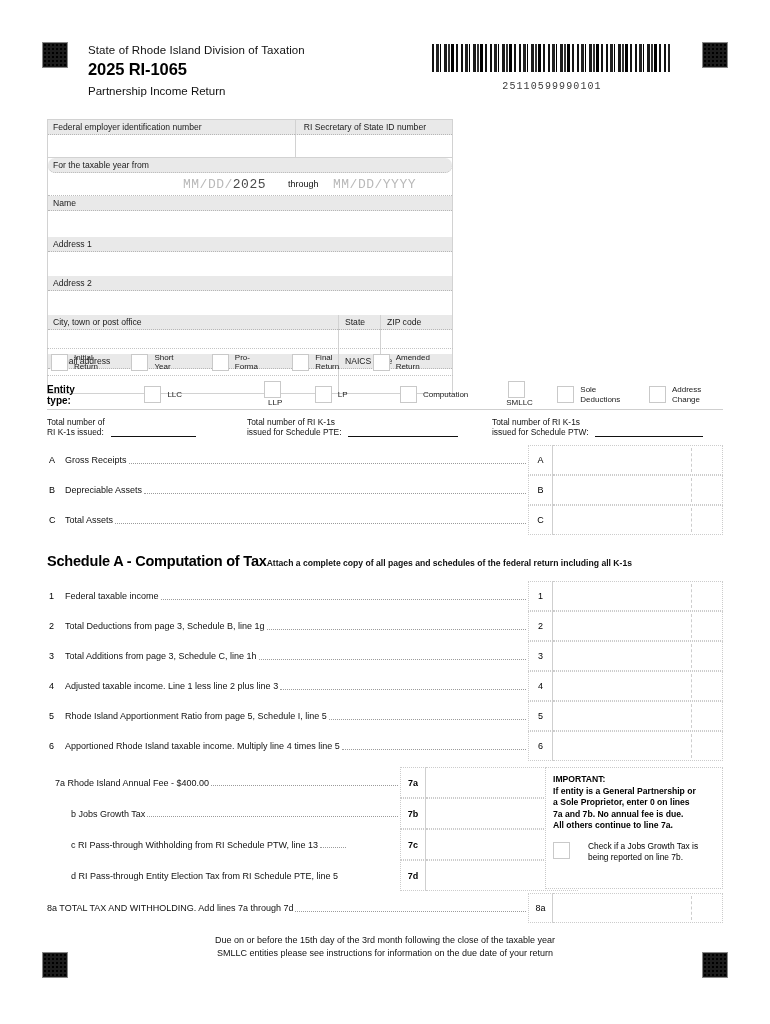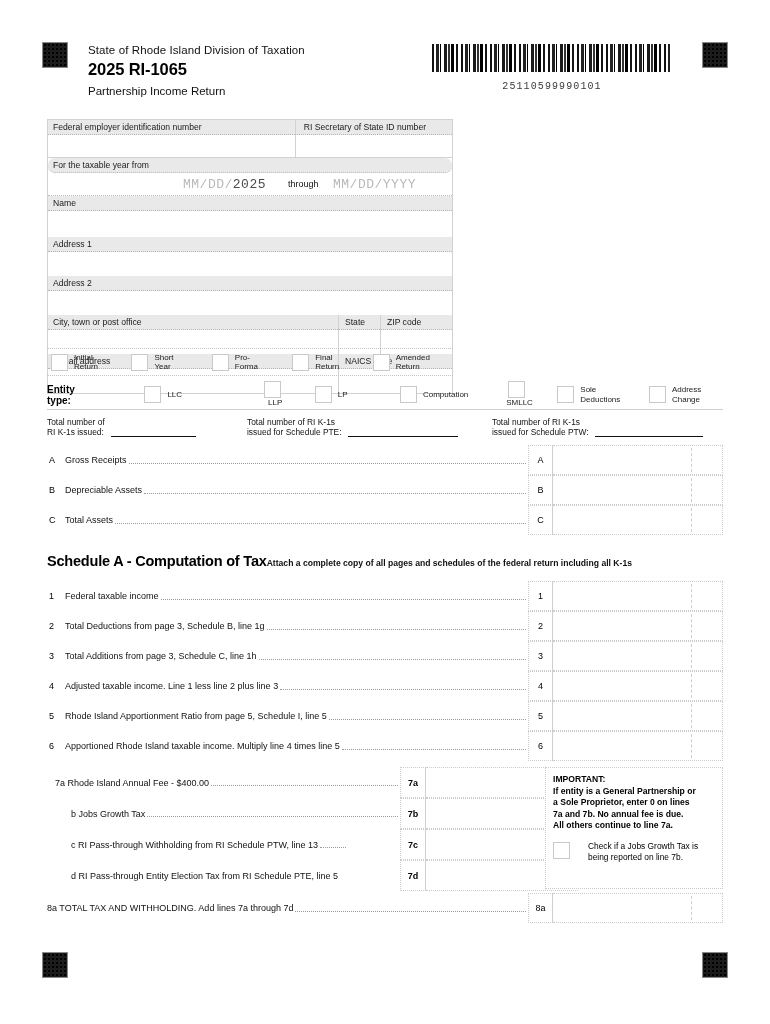--- a/index.html
+++ b/index.html
@@ -714,14 +714,18 @@
     <div class="amt-row" style="height:30px;">
       <div class="amt-desc" style="padding-left:0px;">
           <span>8a TOTAL TAX AND WITHHOLDING. Add lines 7a through 7d</span>
           <span class="leader"></span>
         </div>
       <div class="amt-key">8a</div>
       <div class="amt-val"></div>
     </div>
   </div>
 
+  <div class="footer">
+    <div class="footer-line">Due on or before the 15th day of the 3rd month following the close of the taxable year</div>
+    <div class="footer-line">SMLLC entities please see instructions for information on the due date of your return</div>
+  </div>
 
 </div>
 
 </body></html>

